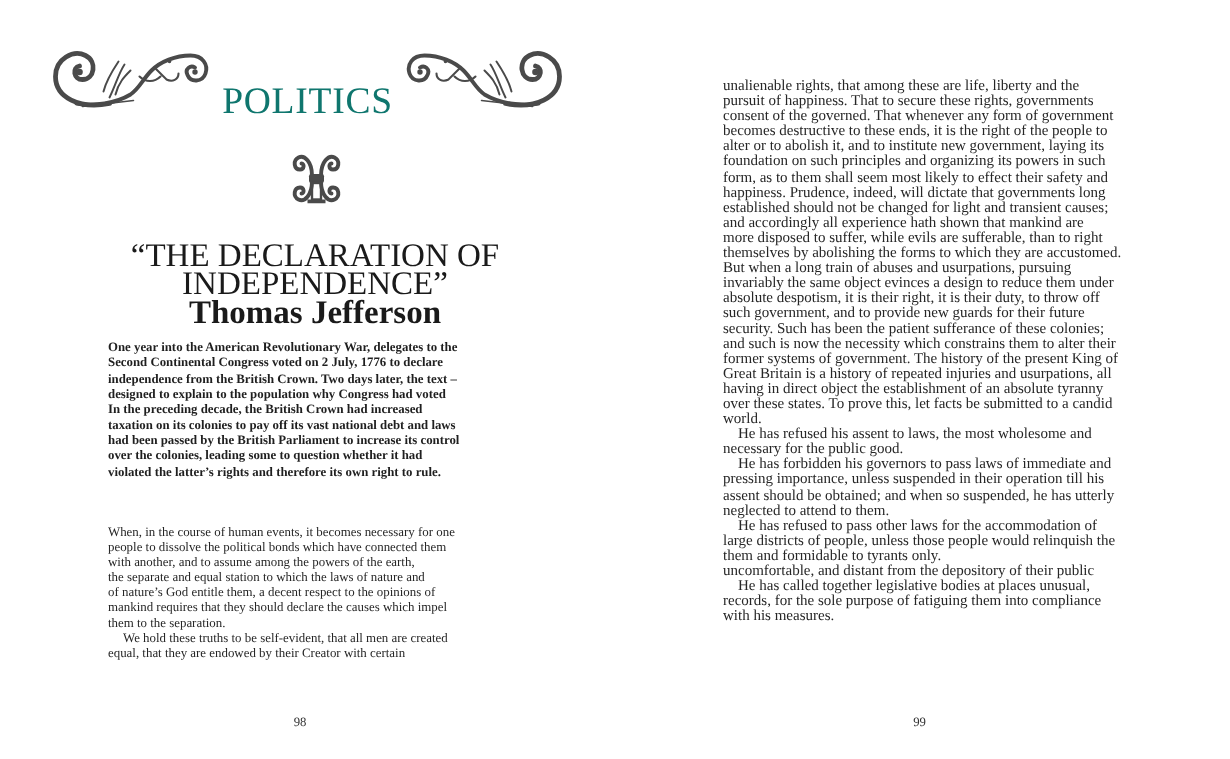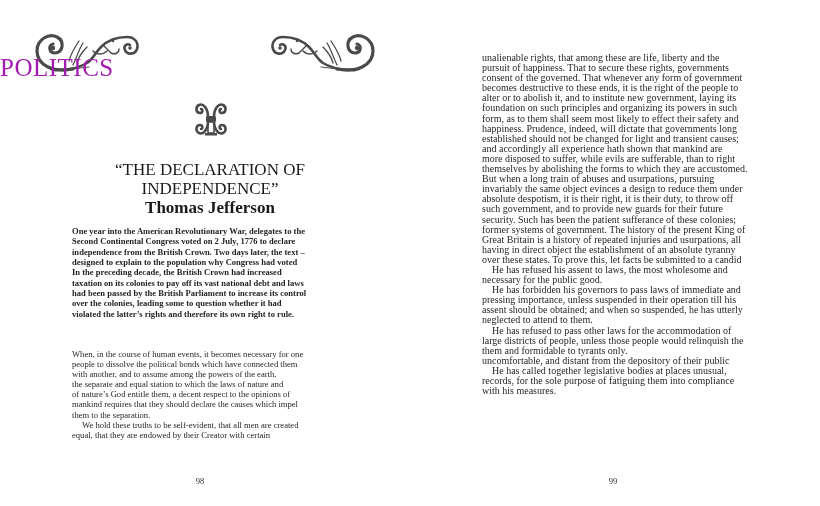--- a/index.html
+++ b/index.html
@@ -7,24 +7,24 @@
          font-family:"Liberation Serif","DejaVu Serif",serif; color:#1e1e1e; }
   .page { position:absolute; top:0; height:506px; }
   #page-left { left:0; width:410px; }
   #page-right { left:410px; width:410px; }
 
   .ornament { position:absolute; }
   .orn-left { left:33px; top:31px; width:108px; height:46px; }
   .orn-right { left:269px; top:31px; width:108px; height:46px; transform:scaleX(-1); }
   .orn-center { left:193px; top:100px; width:36px; height:38px; }
 
-  .chapter-title { position:absolute; left:0; width:410px; top:54px; 
-                   font-size:25px; letter-spacing:0.5px; color:#a21caf; }
+  .chapter-title { position:absolute; left:0; width:410px; top:54px; text-align:center;
+                   font-size:25px; letter-spacing:0.5px; color:#0f766e; }
   .article-title { position:absolute; left:0; width:420px; top:160px; text-align:center;
-                   font-size:17px; line-height:19px; color:#1a1a1a; }
+                   font-size:22px; line-height:19px; color:#1a1a1a; }
   .article-author { display:block;font-weight:bold; }
 
   .intro { position:absolute; left:72px; top:226px; width:320px;
            font-size:8.55px; line-height:10.35px; font-weight:bold; color:#1f1f1f; }
   .line { display:block; white-space:nowrap; }
   .body-left { position:absolute; left:72px; top:349px; width:320px;
                font-size:8.6px; line-height:10.1px; color:#262626; }
   .body-right { position:absolute; left:72px; top:53px; width:320px;
                font-size:10px; line-height:10.1px; color:#262626; }
   .indent { padding-left:10px; }
@@ -122,24 +122,26 @@
       <span class="line">happiness. Prudence, indeed, will dictate that governments long</span>
       <span class="line">established should not be changed for light and transient causes;</span>
       <span class="line">and accordingly all experience hath shown that mankind are</span>
       <span class="line">more disposed to suffer, while evils are sufferable, than to right</span>
       <span class="line">themselves by abolishing the forms to which they are accustomed.</span>
       <span class="line">But when a long train of abuses and usurpations, pursuing</span>
       <span class="line">invariably the same object evinces a design to reduce them under</span>
       <span class="line">absolute despotism, it is their right, it is their duty, to throw off</span>
       <span class="line">such government, and to provide new guards for their future</span>
       <span class="line">security. Such has been the patient sufferance of these colonies;</span>
+      <span class="line">and such is now the necessity which constrains them to alter their</span>
       <span class="line">former systems of government. The history of the present King of</span>
       <span class="line">Great Britain is a history of repeated injuries and usurpations, all</span>
       <span class="line">having in direct object the establishment of an absolute tyranny</span>
       <span class="line">over these states. To prove this, let facts be submitted to a candid</span>
+      <span class="line">world.</span>
       <span class="line indent">He has refused his assent to laws, the most wholesome and</span>
       <span class="line">necessary for the public good.</span>
       <span class="line indent">He has forbidden his governors to pass laws of immediate and</span>
       <span class="line">pressing importance, unless suspended in their operation till his</span>
       <span class="line">assent should be obtained; and when so suspended, he has utterly</span>
       <span class="line">neglected to attend to them.</span>
       <span class="line indent">He has refused to pass other laws for the accommodation of</span>
       <span class="line">large districts of people, unless those people would relinquish the</span>
       <span class="line">them and formidable to tyrants only.</span>
       <span class="line">uncomfortable, and distant from the depository of their public</span>

